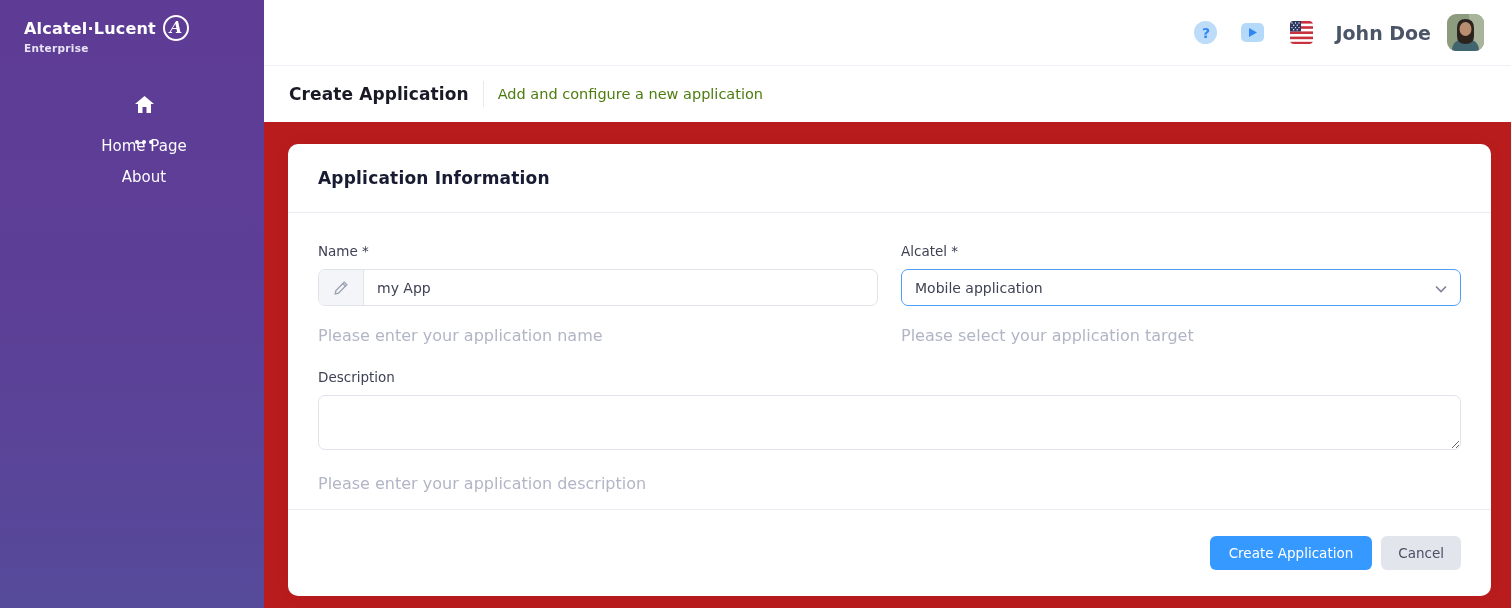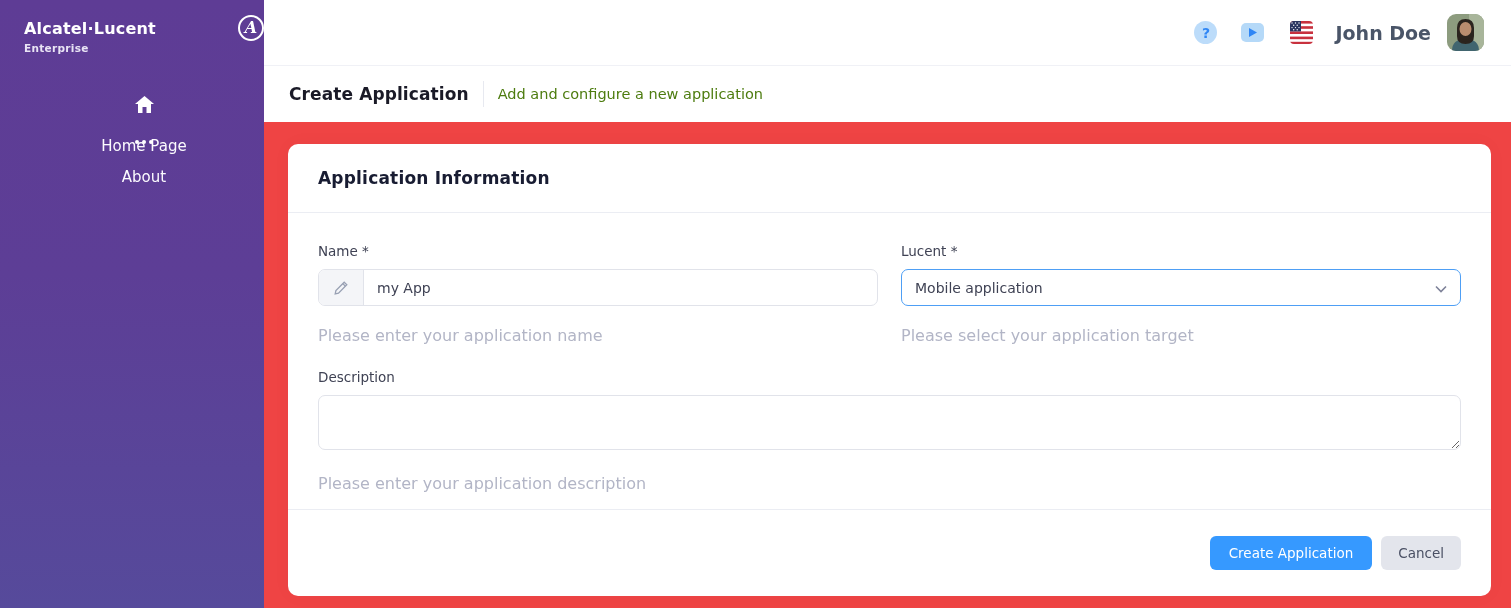--- a/index.html
+++ b/index.html
@@ -6,21 +6,21 @@
   html,body { width:1511px; height:608px; font-family:"DejaVu Sans","Liberation Sans",sans-serif; }
   .app { width:1511px; height:608px; display:flex; overflow:hidden; background:#e9ebf4; }
 
   
   .sidebar {
     width:264px; flex:0 0 264px; height:100%;
     background:linear-gradient(180deg,#5e3c95 0%,#5d3e96 45%,#564a9b 100%);
     color:#fff; position:relative;
   }
   .brand { padding:15px 0 0 24px; display:flex; flex-direction:column; cursor:pointer; }
-  .brand-row { display:flex; align-items:center; gap:7px;justify-content:space-between; }
+  .brand-row { display:flex; align-items:center; gap:7px; }
   .brand-name { font-size:16px; font-weight:bold; letter-spacing:.2px; color:#ffffff; }
   .brand-mono {
     width:26px; height:26px; border:2px solid #fff; border-radius:50%;
     display:flex; align-items:center; justify-content:center;
     font-family:"DejaVu Serif","Liberation Serif",serif; font-style:italic;
     font-size:16px; font-weight:bold; color:#fff; line-height:1;
   }
   .brand-sub { font-size:10.5px; color:#e9e4f5; margin-top:1px; font-weight:600; letter-spacing:.3px; }
   .nav { margin-top:42px; }
   .nav-item {
@@ -49,21 +49,21 @@
   .flag-btn { width:23px; height:23px; border-radius:4px; overflow:hidden; margin-right:22px; padding:0; }
   .username { font-size:19px; font-weight:bold; color:#4a5568; margin-right:16px; cursor:pointer; }
   .avatar { width:37px; height:37px; border-radius:9px; overflow:hidden; cursor:pointer; }
 
   .titlebar { height:56px; background:#fff; display:flex; align-items:center; padding-left:25px; }
   .page-title { font-size:17px; font-weight:bold; color:#1a1a27; letter-spacing:.1px; }
   .title-sep { width:1px; height:26px; background:#e7e9f0; margin:0 14px; }
   .page-subtitle { font-size:14.5px; color:#4d7c0f; }
 
   
-  .content { flex:1; background:#ef4444; padding:22px 20px 12px 24px; }
+  .content { flex:1; background:#b91c1c; padding:22px 20px 12px 24px; }
   .card {
     width:1203px; height:452px; background:#fff; border-radius:10px;
     box-shadow:0 0 20px rgba(56,71,109,.03); display:flex; flex-direction:column;
   }
   .card-header { height:69px; display:flex; align-items:center; padding-left:30px; border-bottom:1px solid #ebedf3; flex:0 0 auto; }
   .card-title { font-size:17px; font-weight:bold; color:#181c32; letter-spacing:.2px; }
   .card-body { flex:1; padding:30px 30px 0 30px; }
   .grid2 { display:grid; grid-template-columns:1fr 1fr; column-gap:23px; }
 
   .field-label { display:block; font-size:13.5px; color:#3f4254; margin-bottom:10px; }
@@ -206,21 +206,21 @@
                     <path d="M11.2 2.2 L13.8 4.8 L5.5 13.1 L2.2 13.8 L2.9 10.5 Z"></path>
                     <path d="M9.8 3.6 L12.4 6.2"></path>
                   </svg>
                 </span>
                 <input class="text-input" type="text" value="my App" style="">
               </div>
               <div class="helper">Please enter your application name</div>
             </div>
 
             <div class="field">
-              <label class="field-label">Lucent *</label>
+              <label class="field-label">Alcatel *</label>
               <div class="select-control">
                 <span class="select-value">Mobile application</span>
                 <span>
                   <svg width="12" height="8" viewBox="0 0 12 8" fill="none" stroke="#7e8299" stroke-width="1.6">
                       <path d="M1 1.5 L6 6.5 L11 1.5"></path>
                     </svg>
                 </span>
               </div>
               <div class="helper">Please select your application target</div>
             </div>

